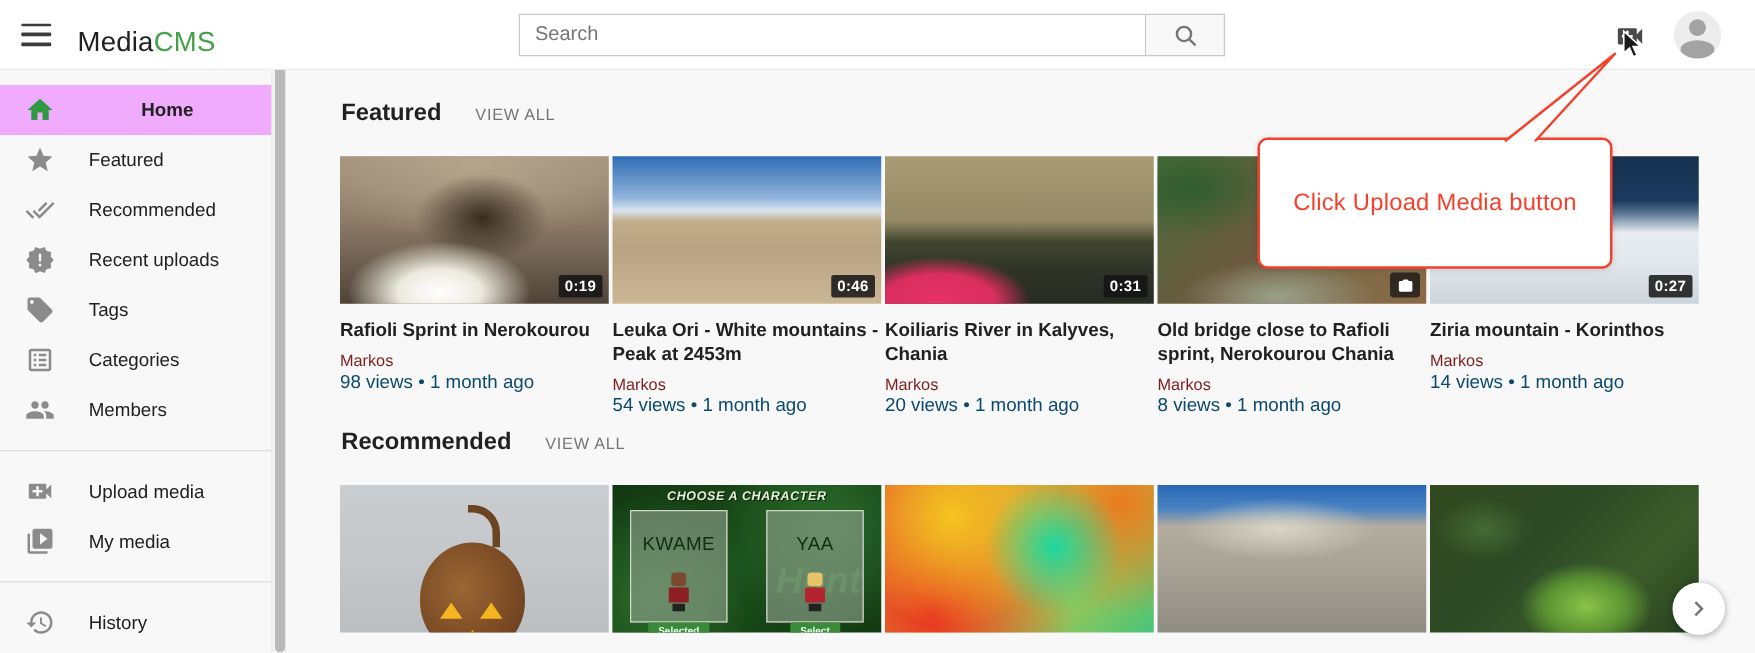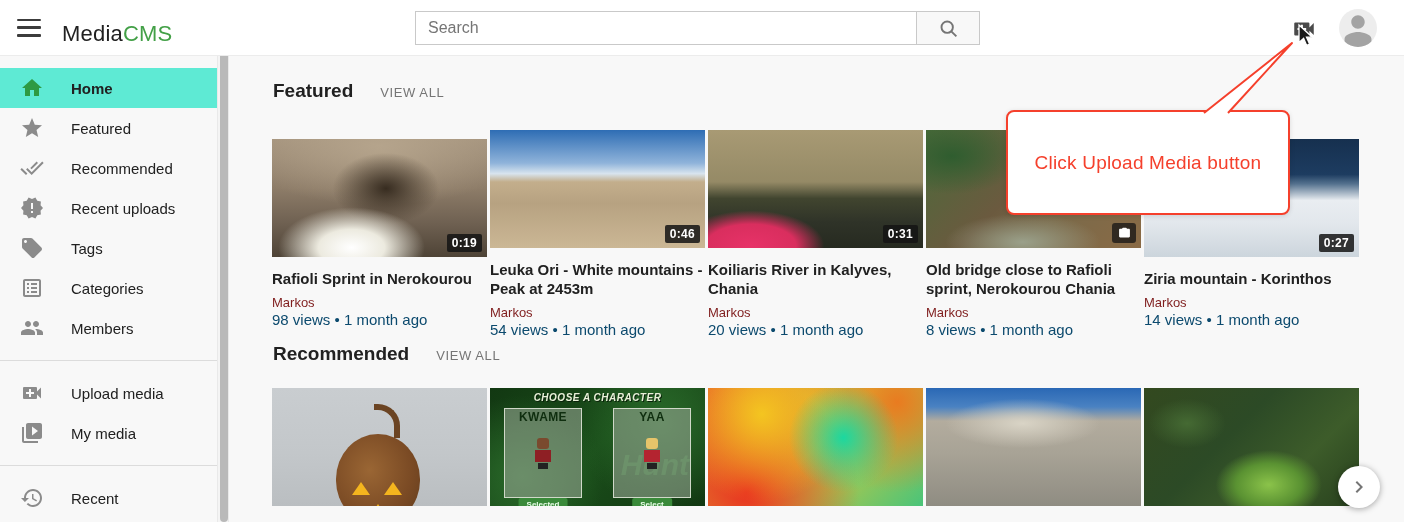--- a/index.html
+++ b/index.html
@@ -32,35 +32,35 @@
   }
   .upload-ico { position:absolute; left:1291px; top:16px; width:26px; height:26px; cursor:pointer; }
   .avatar {
     position:absolute; left:1339px; top:9px; width:38px; height:38px; border-radius:50%;
     background:#ededed; overflow:hidden; cursor:pointer;
   }
   
   .sidebar { position:absolute; top:56px; left:0; width:217px; bottom:0; z-index:10; }
   .side-item { height:40px; display:flex; align-items:center; cursor:pointer; font-size:15px; color:#212121; }
   .side-item .ic { width:24px; height:24px; margin-left:20px; margin-right:27px; flex:0 0 24px; }
-  .side-item.active { background:#5eead4; font-weight:700; }
+  .side-item.active { background:#f0abfc; font-weight:700;gap:42px; }
   .side-sep { border-top:1px solid #dcdcdc; margin:12px 0; }
   .sb-track {
     position:absolute; top:48px; left:217px; width:12px; bottom:0;
     background:#f4f4f4; border-left:1px solid #e9e9e9; border-right:1px solid #e9e9e9;
   }
   .sb-thumb { position:absolute; top:2px; left:2px; width:8px; bottom:0; background:#b9b9b9; border-radius:5px; cursor:pointer; }
   
   .main { position:absolute; top:56px; left:230px; right:0; bottom:0; }
   .section-head { display:flex; align-items:baseline; margin-left:43px; }
   .section-title { font-size:19px; font-weight:700; color:#212121; }
   .viewall { margin-left:27px; font-size:13px; font-weight:500; color:#757575; letter-spacing:.6px; cursor:pointer; }
   .row { display:flex; gap:3px; margin-left:42px; }
   .featured-head { padding-top:24px; }
-  .featured-row { margin-top:23px; height:218px;align-items:center; }
+  .featured-row { margin-top:23px; height:218px; }
   .reco-head { margin-top:0; }
   .reco-row { margin-top:23px; }
   .card { width:215px; }
   .thumb { width:215px; height:118px; position:relative; cursor:pointer; background:#ddd; overflow:hidden; }
   .dur {
     position:absolute; right:5px; bottom:5px; background:rgba(20,20,20,.85); color:#fff;
     font-size:12px; font-weight:700; padding:2px 5px; border-radius:2px; letter-spacing:.3px;
   }
   .photo-badge {
     position:absolute; right:5px; bottom:5px; background:rgba(20,20,20,.75);
@@ -102,21 +102,21 @@
   .t7 { background:
     radial-gradient(circle at 80% 30%, #2a6a2a 0%, rgba(42,106,42,0) 45%),
     radial-gradient(circle at 15% 75%, #2a6a2a 0%, rgba(42,106,42,0) 40%),
     linear-gradient(135deg,#123812 0%,#1a4d1a 50%,#123812 100%); }
   .game-heading { position:absolute; top:4px; width:100%; text-align:center;
     font-size:10px; font-weight:700; font-style:italic; color:#e8f0d8;
     text-shadow:1px 1px 0 #0a220a; letter-spacing:.5px; }
   .game-panel { position:absolute; top:20px; width:78px; height:90px;
     background:rgba(160,172,156,.55); border:1px solid #cfd8c8; }
   .game-panel.left { left:14px; } .game-panel.right { left:123px; }
-  .game-name { text-align:center; font-size:12px; font-weight:700; color:#0f2e0f; margin-top:1px; letter-spacing:.4px; }
+  .game-name { text-align:center; font-size:15px; font-weight:400; color:#0f2e0f; margin-top:18px; letter-spacing:.4px; }
   .game-char { margin:14px auto 0; width:16px; height:30px; }
   .game-char .head { width:12px; height:11px; border-radius:3px; margin:0 auto; }
   .game-char .bodyp { width:16px; height:12px; margin-top:1px; }
   .game-char .legs { width:10px; height:6px; background:#222; margin:1px auto 0; }
   .char-kwame .head { background:#7a4a2e; } .char-kwame .bodyp { background:#8e1f24; }
   .char-yaa .head { background:#e6c46a; } .char-yaa .bodyp { background:#b42430; }
   .game-btn { position:absolute; bottom:-14px; left:50%; transform:translateX(-50%);
     background:#3a8a3a; color:#eaffea; font-size:8px; font-weight:700; padding:2px 8px; border-radius:2px; }
   .game-watermark { position:absolute; right:16px; bottom:24px; font-size:30px; font-style:italic;
     color:rgba(64,150,64,.45); font-weight:700; }
@@ -232,21 +232,21 @@
     <svg class="ic" viewBox="0 0 24 24">
         <path fill="#8b8b8b" d="M4 6H2v14c0 1.1.9 2 2 2h14v-2H4V6zm16-4H8c-1.1 0-2 .9-2 2v12c0 1.1.9 2 2 2h12c1.1 0 2-.9 2-2V4c0-1.1-.9-2-2-2zm-8 12.5v-9l6 4.5-6 4.5z"></path>
       </svg>
     <span>My media</span>
   </div>
   <div class="side-sep"></div>
   <div class="side-item">
     <svg class="ic" viewBox="0 0 24 24">
         <path fill="#8b8b8b" d="M13 3c-4.97 0-9 4.03-9 9H1l3.89 3.89.07.14L9 12H6c0-3.87 3.13-7 7-7s7 3.13 7 7-3.13 7-7 7c-1.93 0-3.68-.79-4.94-2.06l-1.42 1.42C8.27 19.99 10.51 21 13 21c4.97 0 9-4.03 9-9s-4.03-9-9-9zm-1 5v5l4.28 2.54.72-1.21-3.5-2.08V8H12z"></path>
       </svg>
-    <span>Recent</span>
+    <span>History</span>
   </div>
 </div>
 <div class="sb-track">
   <div class="sb-thumb"></div>
 </div>
 
 <div class="main">
 
   <div class="section-head featured-head">
     <span class="section-title">Featured</span>

